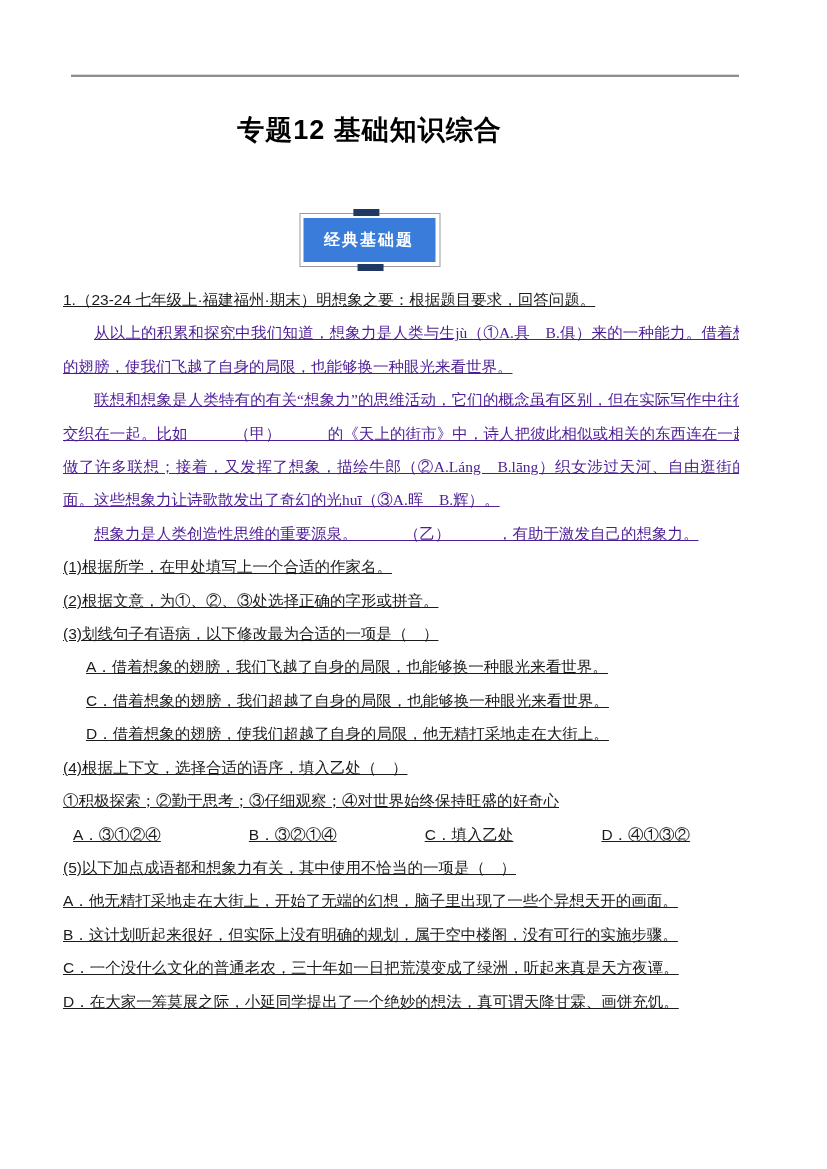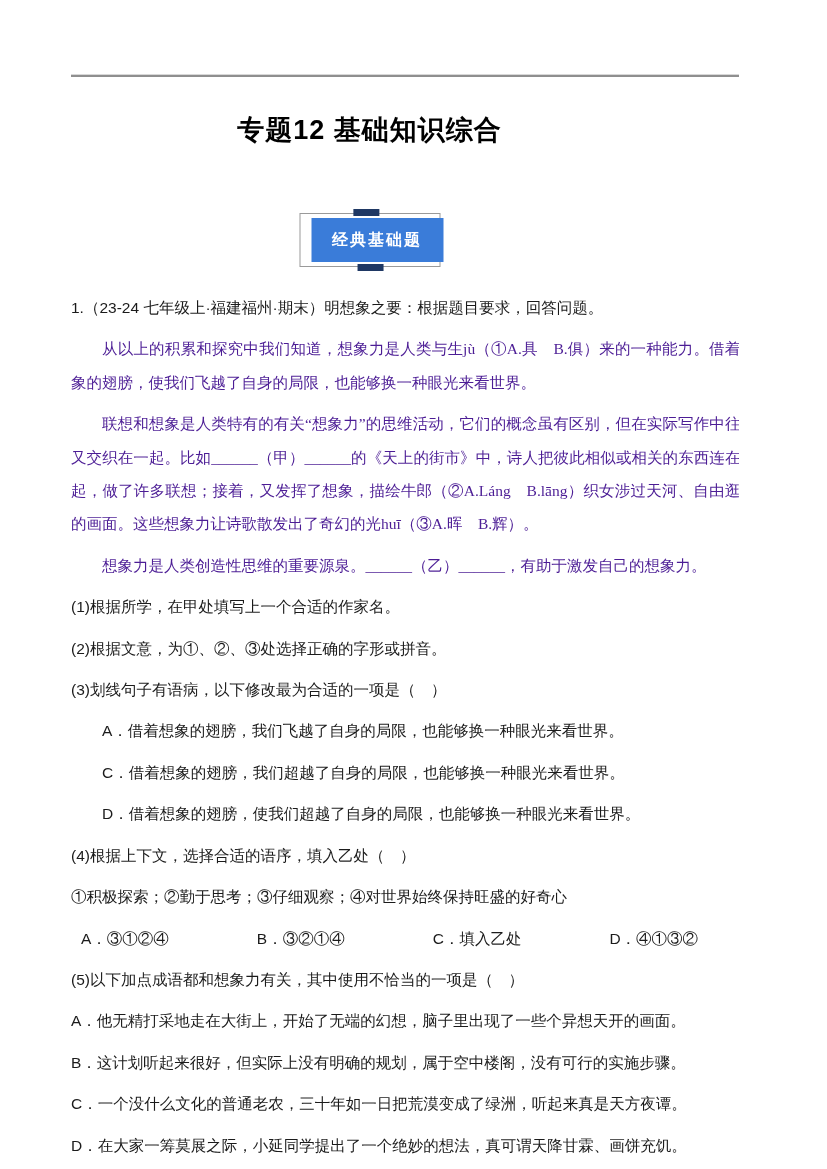--- a/index.html
+++ b/index.html
@@ -42,21 +42,21 @@
     height: 54px;
   }
   .badge-outline {
     position: absolute;
     inset: 0;
     border: 1px solid #9a9a9a;
     background: #ffffff;
   }
   .badge-fill {
     position: absolute;
-    left: 12px;
+    left: 4px;
     top: 5px;
     width: 132px;
     height: 44px;
     background: #3a7cd9;
     display: flex;
     align-items: center;
     justify-content: center;
     color: #ffffff;
     font-size: 16px;
     font-weight: bold;
@@ -75,21 +75,21 @@
 
   
   .content {
     position: absolute;
     left: 63px;
     top: 283px;
     width: 701px;
     font-size: 15.5px;
     line-height: 33.4px;
   }
-  .content p, .content div { margin: 8px; }
+  .content p, .content div { margin: 0; text-decoration: underline; }
   .q-heading {
     font-family: "Liberation Sans", sans-serif;
   }
   .passage-para {
     font-family: "Liberation Serif", serif;
     text-indent: 2em;
     text-align: justify;
     color: #4c1d95;
   }
   .sub-line { font-family: "Liberation Sans", sans-serif; }
@@ -125,21 +125,21 @@
     <p class="passage-para">联想和想象是人类特有的有关“想象力”的思维活动，它们的概念虽有区别，但在实际写作中往往又交织在一起。比如______（甲）______的《天上的街市》中，诗人把彼此相似或相关的东西连在一起，做了许多联想；接着，又发挥了想象，描绘牛郎（②A.Láng　B.lāng）织女涉过天河、自由逛街的画面。这些想象力让诗歌散发出了奇幻的光huī（③A.晖　B.辉）。</p>
     <p class="passage-para">想象力是人类创造性思维的重要源泉。______（乙）______，有助于激发自己的想象力。</p>
 
     <p class="sub-line">(1)根据所学，在甲处填写上一个合适的作家名。</p>
     <p class="sub-line">(2)根据文意，为①、②、③处选择正确的字形或拼音。</p>
 
     <p class="sub-line">(3)划线句子有语病，以下修改最为合适的一项是（　）</p>
     <div class="options-indent">
       <p class="sub-line">A．借着想象的翅膀，我们飞越了自身的局限，也能够换一种眼光来看世界。</p>
       <p class="sub-line">C．借着想象的翅膀，我们超越了自身的局限，也能够换一种眼光来看世界。</p>
-      <p class="sub-line">D．借着想象的翅膀，使我们超越了自身的局限，也能够换一种眼光来看世界。</p>
+      <p class="sub-line">D．借着想象的翅膀，使我们超越了自身的局限，他无精打采地走在大街上。</p>
     </div>
 
     <p class="sub-line">(4)根据上下文，选择合适的语序，填入乙处（　）</p>
     <p class="sub-line">①积极探索；②勤于思考；③仔细观察；④对世界始终保持旺盛的好奇心</p>
     <div class="options-row">
       <span>A．③①②④</span>
       <span>B．③②①④</span>
       <span>C．填入乙处</span>
       <span>D．④①③②</span>
     </div>

